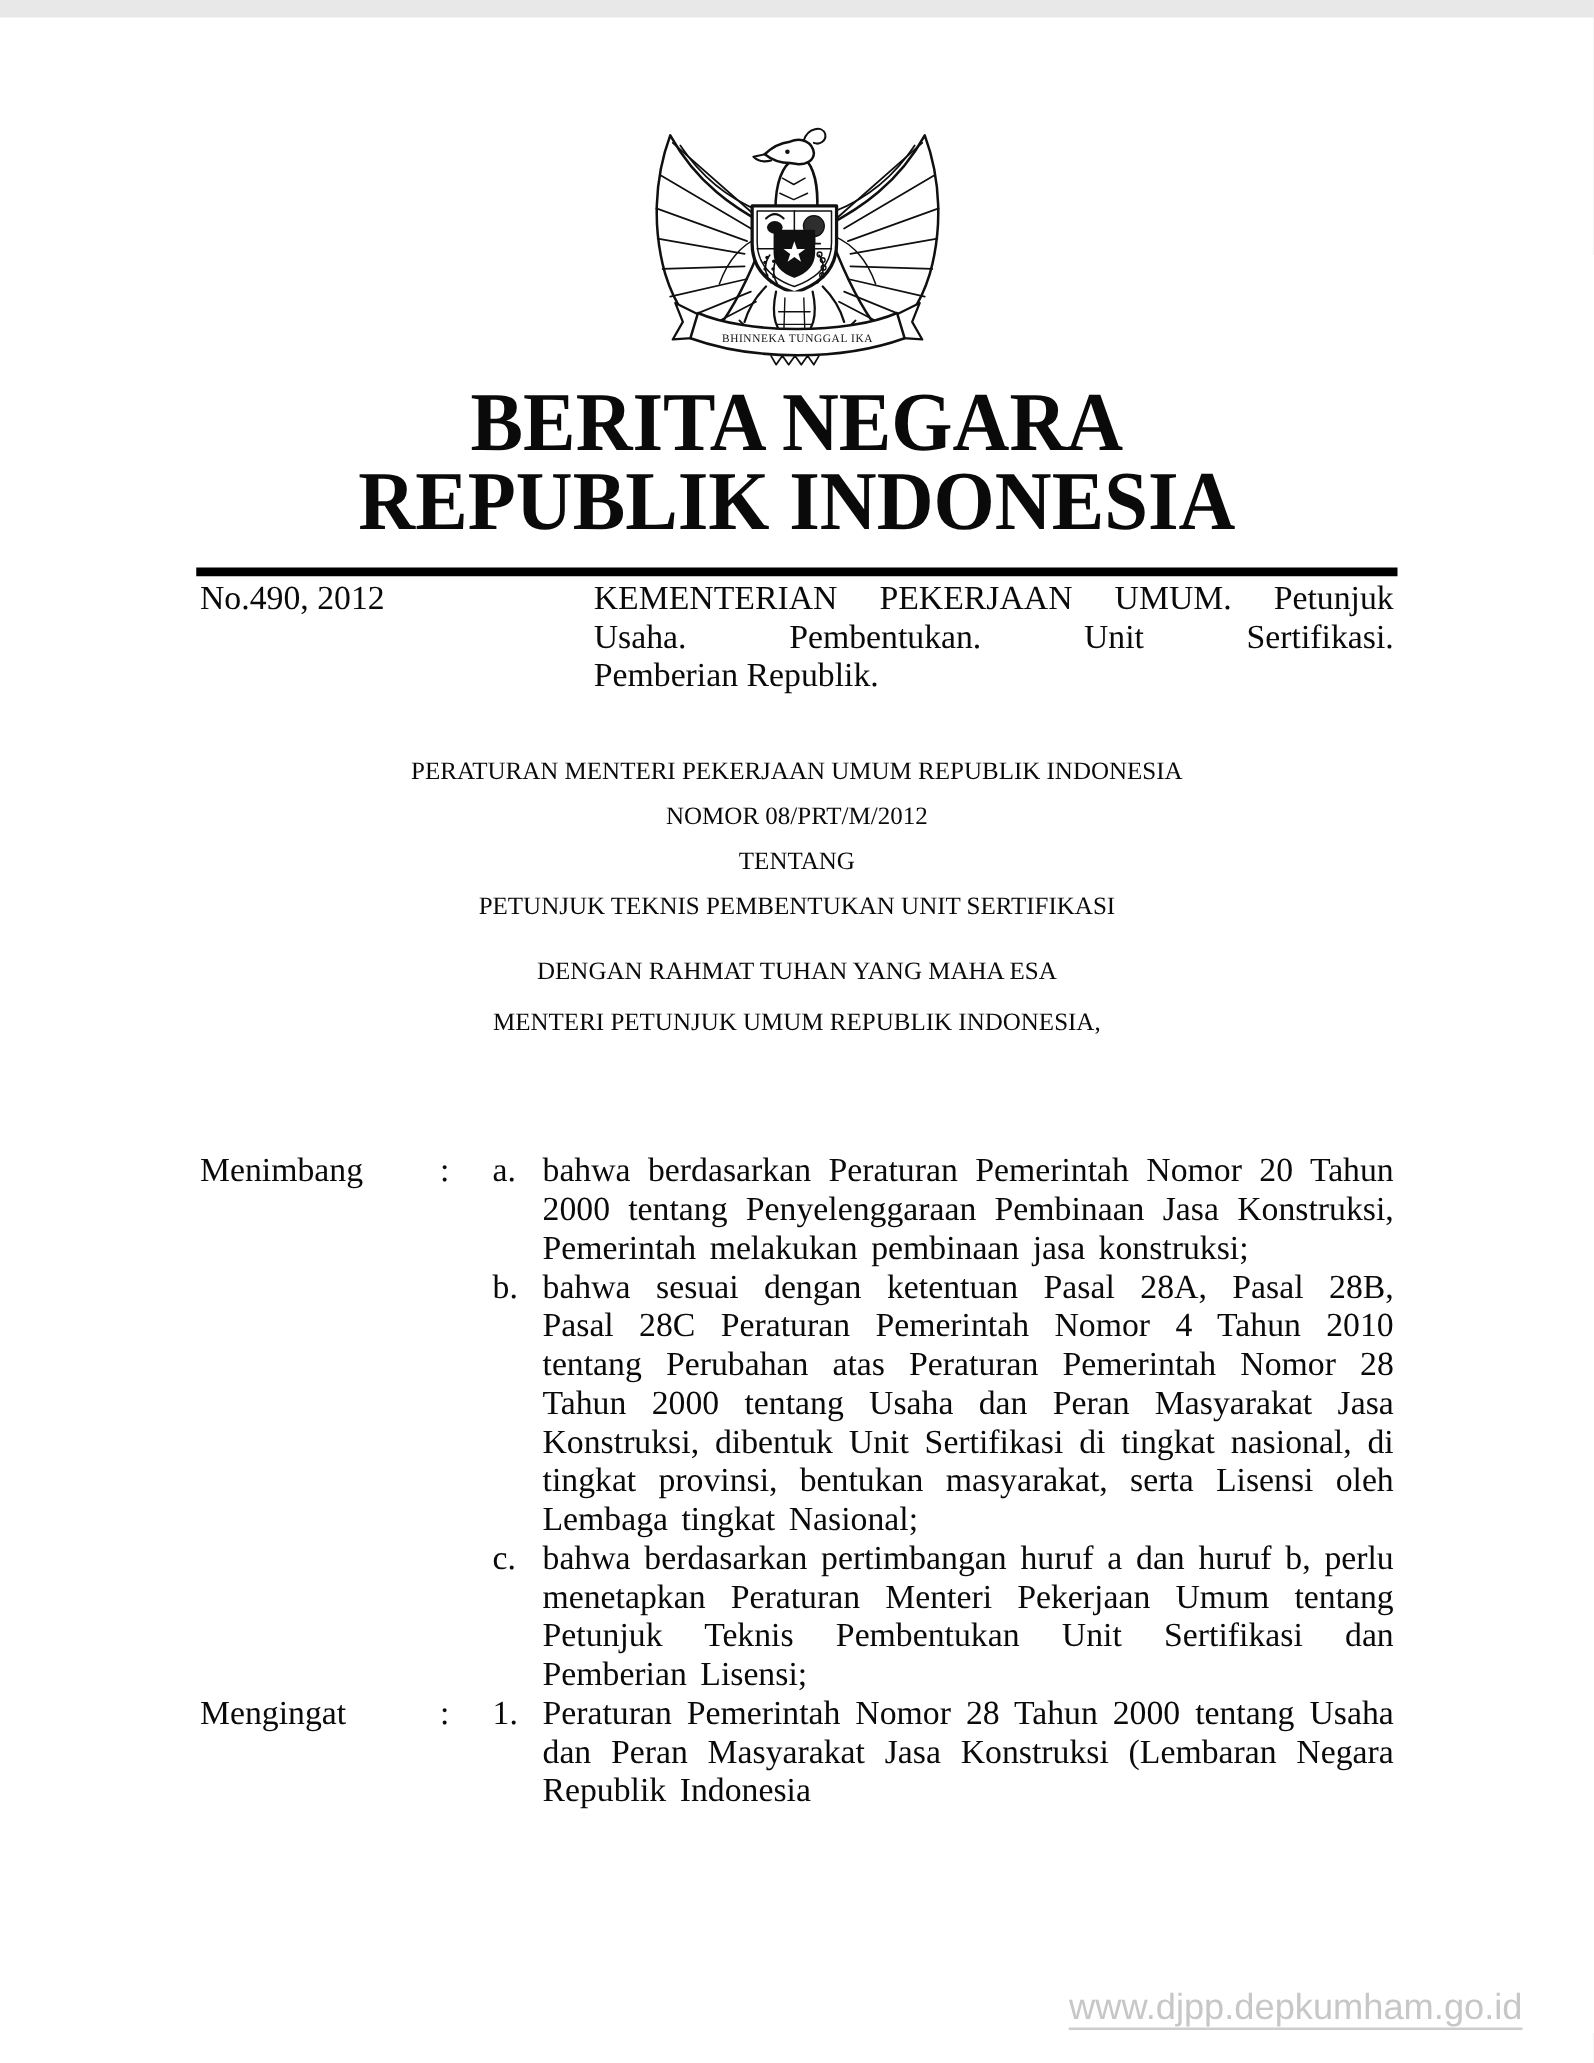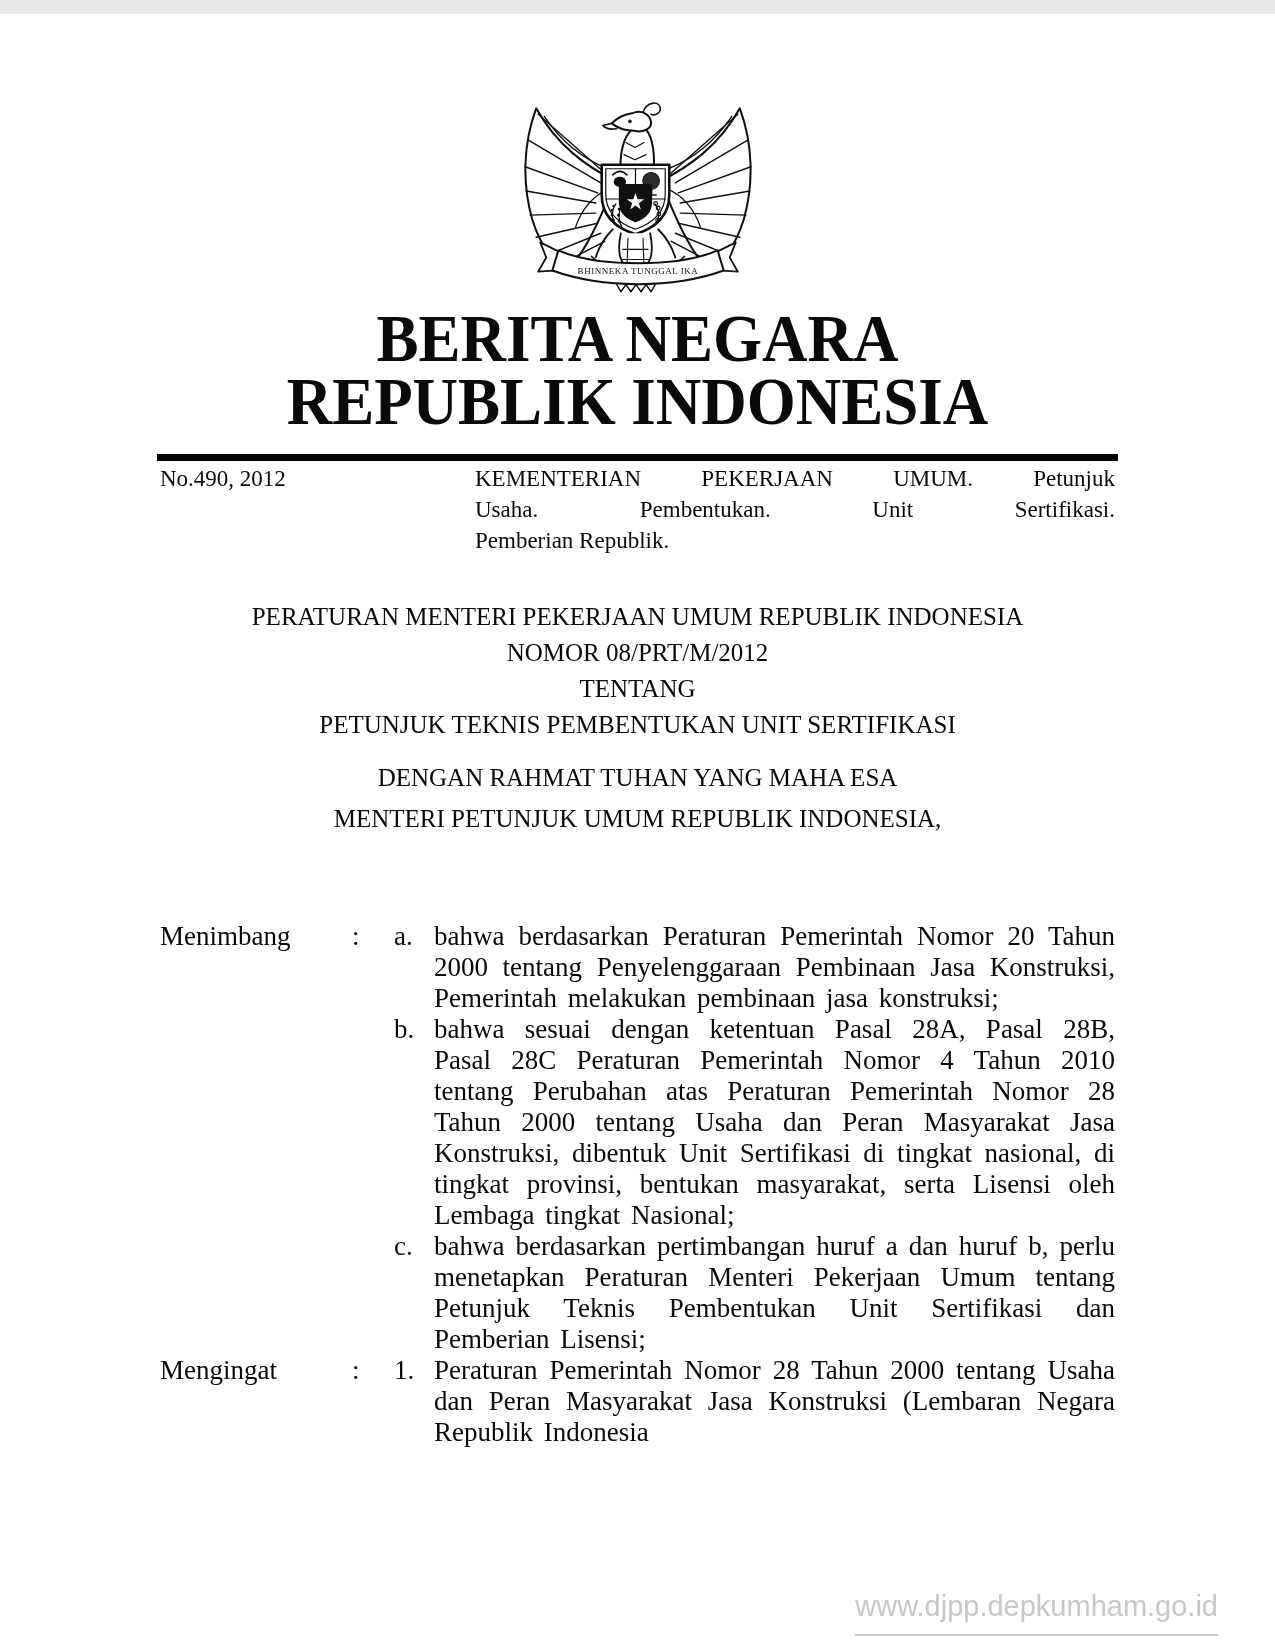--- a/index.html
+++ b/index.html
@@ -49,34 +49,34 @@
   }
 
   
   .gz-header {
     position: absolute;
     top: 449px;
     left: 160px;
     width: 955px;
     display: grid;
     grid-template-columns: 315px 640px;
-    font-size: 23px;
+    font-size: 27px;
     line-height: 31px;
   }
   .gz-subject .just { text-align: justify; text-align-last: justify; }
   .gz-subject div { width: 100%; }
 
   
   .title-block {
     position: absolute;
     top: 585px;
     left: 0;
     width: 100%;
     text-align: center;
-    font-size: 25px;
+    font-size: 20px;
   }
   .title-block .tline { line-height: 36px; }
   .invocation { margin-top: 14px; }
   .invocation div { line-height: 41px; text-align: center; }
 
   
   .preamble {
     position: absolute;
     top: 907px;
     left: 160px;
@@ -95,21 +95,21 @@
 
   
   .watermark {
     position: absolute;
     top: 1577px;
     right: 57px;
     font-family: "Liberation Sans", "DejaVu Sans", sans-serif;
     font-size: 29px;
     color: #c7c7c7;
     border-bottom: 2px solid #cdcdcd;
-    padding-bottom: 13px;
+    padding-bottom: 1px;
     line-height: 30px;
   }
 
   .emblem * { vector-effect: none; }
   .motto-text {
     font-family: "Liberation Serif", serif;
     font-size: 9px;
     letter-spacing: 0.5px;
     fill: #111;
     stroke: none;

